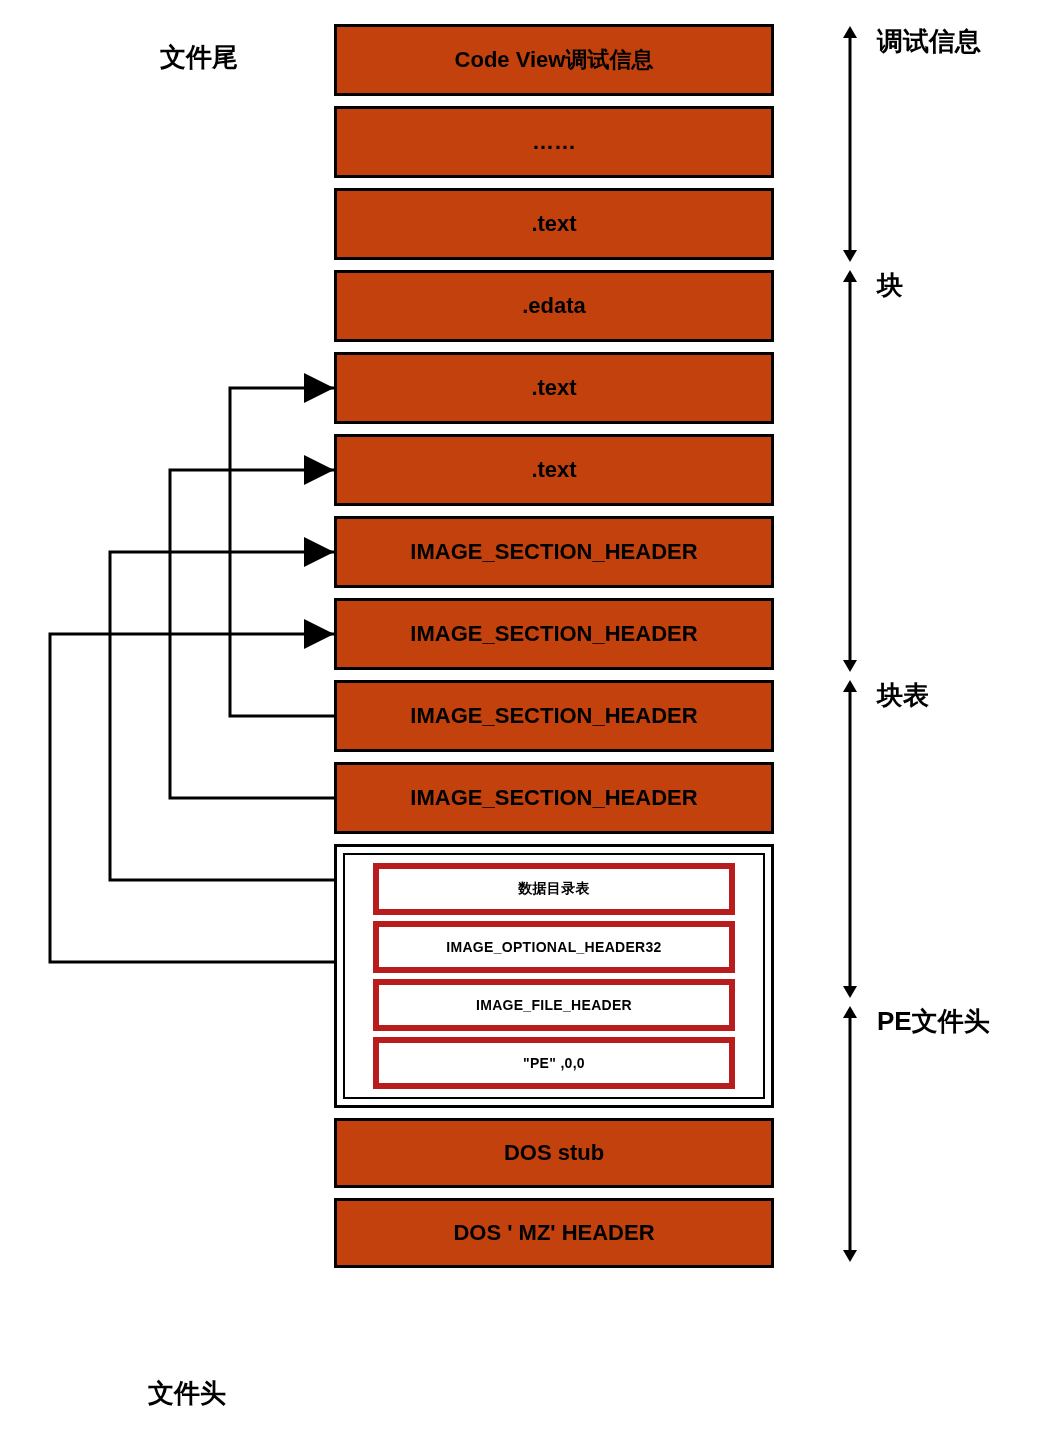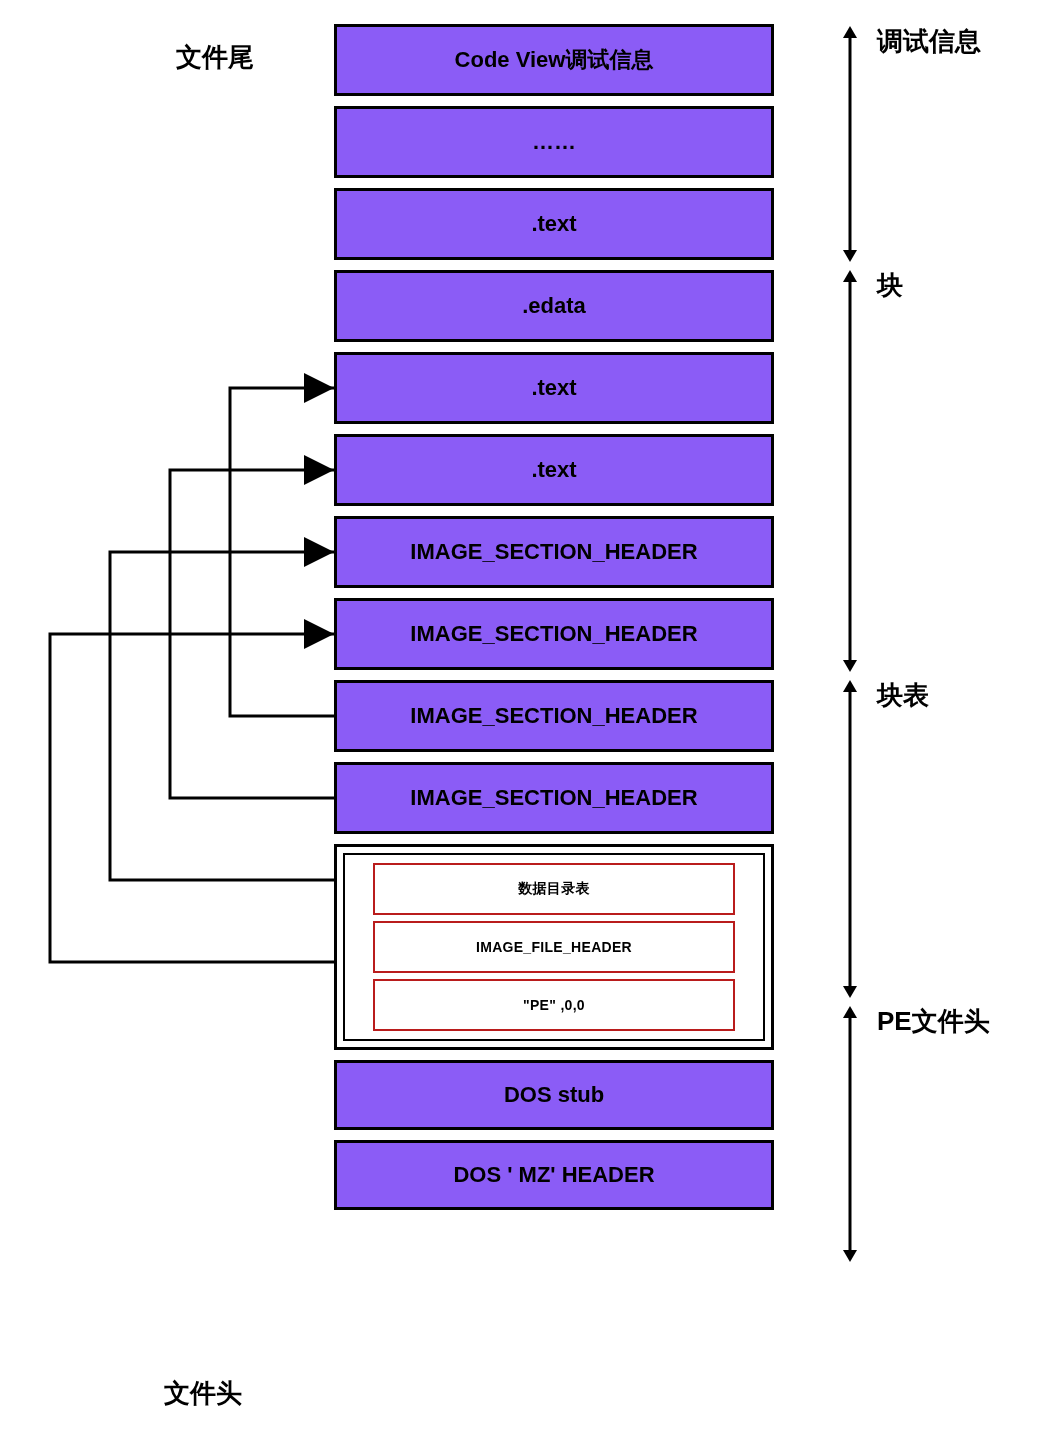--- a/index.html
+++ b/index.html
@@ -1,23 +1,23 @@
 <!DOCTYPE html>
 <html><head>
 <meta charset="utf-8">
 <style>
   * { box-sizing: border-box; margin: 0; padding: 0; }
   body { font-family: "Microsoft YaHei", Arial, sans-serif; background: #fff; width: 1064px; height: 1443px; position: relative; }
-  .side-label { position: absolute; font-size: 26px; font-weight: bold; margin-left: 16px; }
+  .side-label { position: absolute; font-size: 26px; font-weight: bold; }
   .stack { position: absolute; left: 334px; top: 24px; width: 440px; }
-  .cell { border: 3px solid #000; height: 72px; display: flex; align-items: center; justify-content: center; font-weight: 900; font-size: 22px; margin-bottom: 10px; background: #8b5cf6; }
+  .cell { border: 3px solid #000; height: 72px; display: flex; align-items: center; justify-content: center; font-weight: 900; font-size: 22px; margin-bottom: 10px; background: #c2410c; }
   .cell.thin { height: 70px; }
   .group-pe { border: 3px solid #000; padding: 6px; margin-bottom: 10px; }
   .group-pe-inner { border: 2px solid #000; padding: 8px 28px; }
-  .pe-cell { border: 2px solid #b91c1c; height: 52px; display: flex; align-items: center; justify-content: center; font-weight: 900; font-size: 14px; margin-bottom: 6px; letter-spacing: 0.3px; }
+  .pe-cell { border: 6px solid #b91c1c; height: 52px; display: flex; align-items: center; justify-content: center; font-weight: 900; font-size: 14px; margin-bottom: 6px; letter-spacing: 0.3px; }
   .pe-cell:last-child { margin-bottom: 0; }
 
   .right-col { position: absolute; left: 835px; top: 24px; width: 200px; height: 1396px; }
   .bracket { position: absolute; left: 0; display: flex; align-items: flex-start; }
   .bracket svg { display: block; }
   .bracket .blabel { font-size: 26px; font-weight: bold; margin-left: 12px; white-space: nowrap; }
 
   .arrow-path { stroke: #000; stroke-width: 3; fill: none; }
   .arrow-head { fill: #000; }
   .conn { position: absolute; left: 0; top: 0; overflow: visible; }
@@ -36,20 +36,21 @@
   <div class="cell" id="c-data">.text</div>
   <div class="cell" id="c-text">.text</div>
   <div class="cell" id="h-0">IMAGE_SECTION_HEADER</div>
   <div class="cell" id="h-1">IMAGE_SECTION_HEADER</div>
   <div class="cell" id="h-2">IMAGE_SECTION_HEADER</div>
   <div class="cell" id="h-3">IMAGE_SECTION_HEADER</div>
 
   <div class="group-pe">
     <div class="group-pe-inner">
       <div class="pe-cell">数据目录表</div>
+      <div class="pe-cell">IMAGE_OPTIONAL_HEADER32</div>
       <div class="pe-cell">IMAGE_FILE_HEADER</div>
       <div class="pe-cell">"PE" ,0,0</div>
     </div>
   </div>
 
   <div class="cell thin">DOS stub</div>
   <div class="cell thin">DOS ' MZ' HEADER</div>
 </div>
 
 <svg class="conn" width="1064" height="1443">

